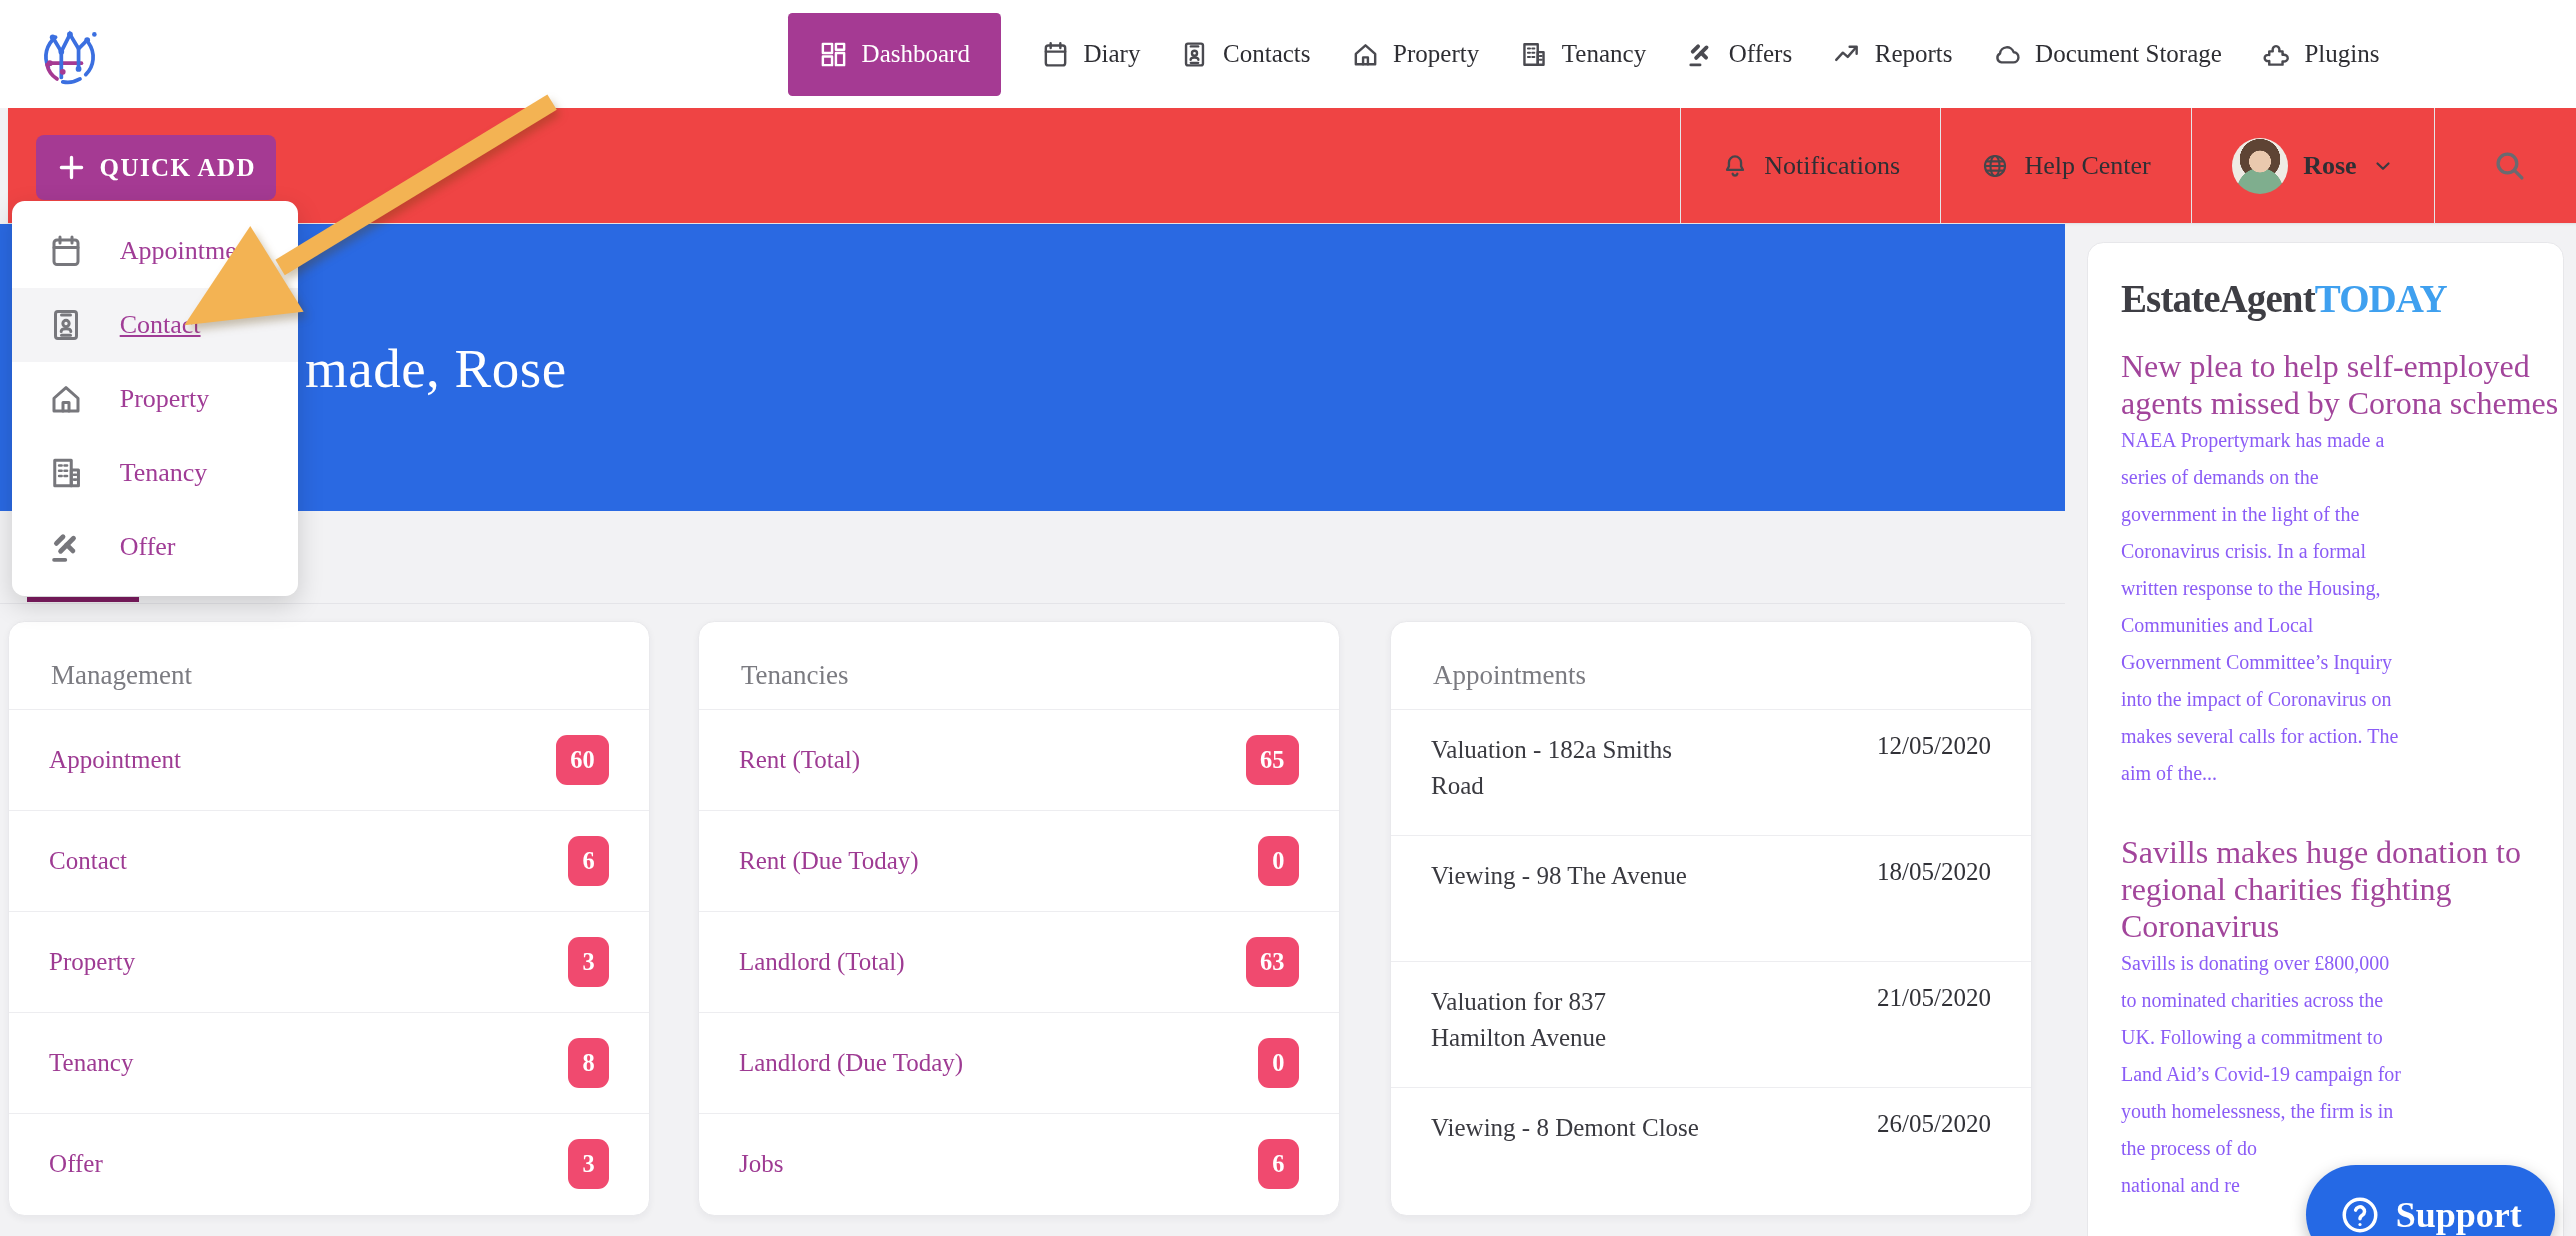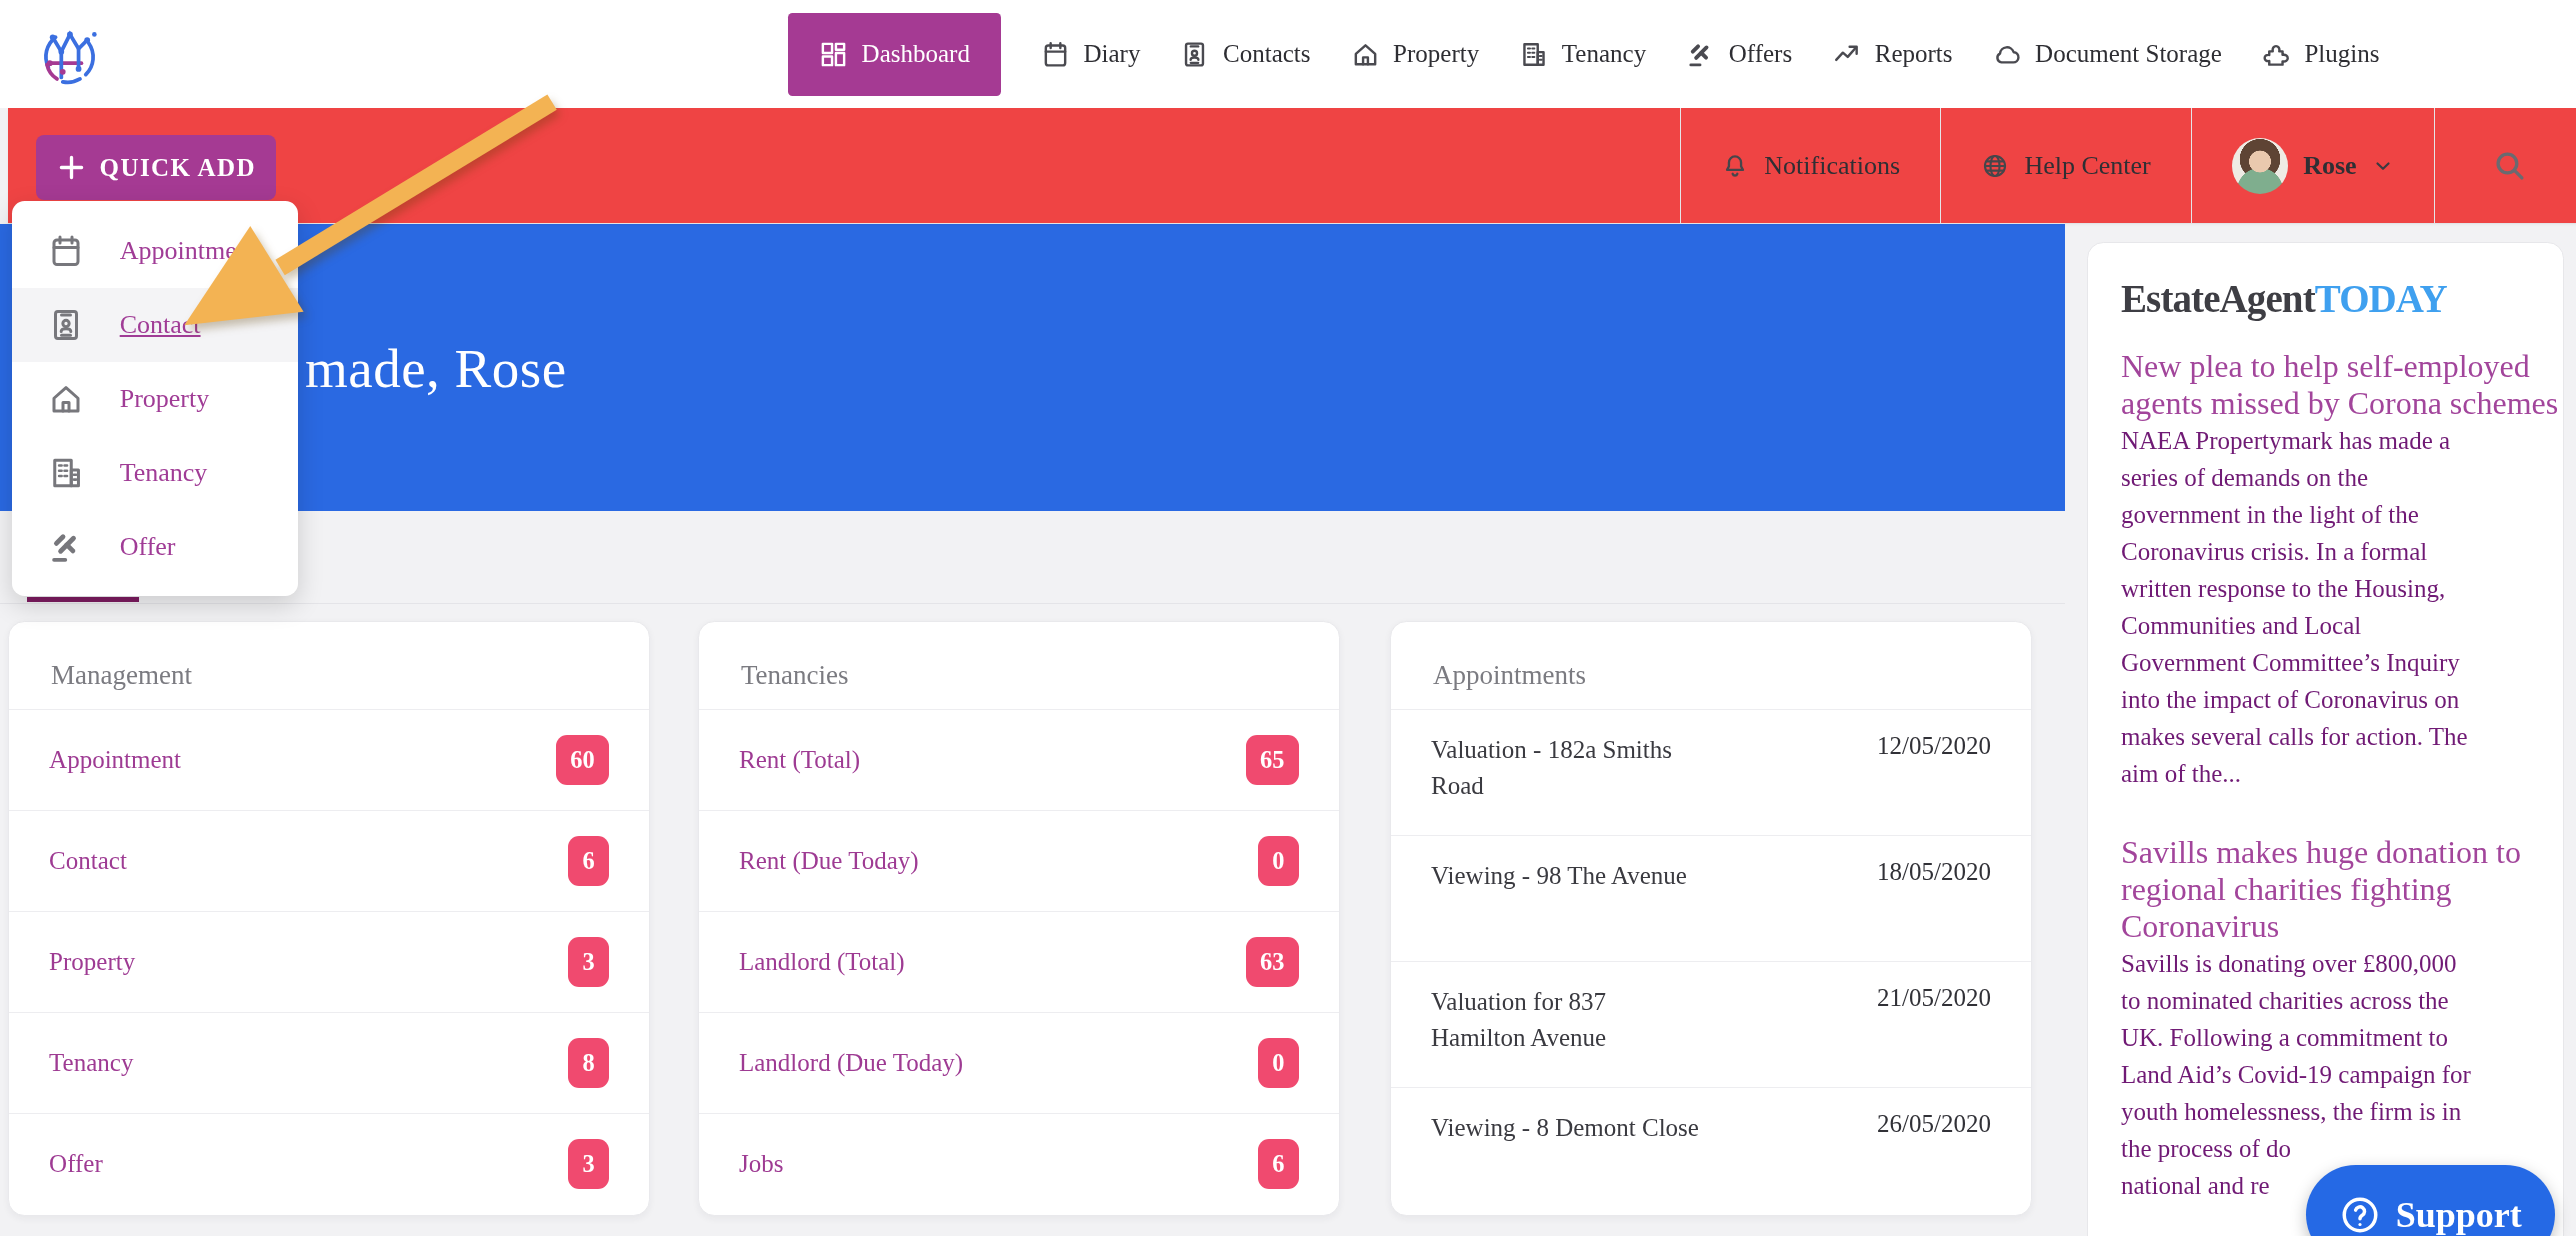--- a/index.html
+++ b/index.html
@@ -70,21 +70,21 @@
   .adate  { font-size:25px; color:#313137; }
 
   
   .news { position:absolute; left:2087px; top:242px; width:477px; height:1048px; background:#fff;
           border:0.9px solid #E7E7EA; border-radius:16.3px; padding:29px 33px; }
   .news-logo { font-size:39px; font-weight:bold; letter-spacing:-0.9px; color:#3E3E44; margin-top:3.6px; }
   .news-logo .accent { color:#3FA0EF; }
   .article { margin-top:27px; }
   .article + .article { margin-top:42px; }
   .tline { font-size:32px; line-height:37px; color:#A2459B; white-space:nowrap; cursor:pointer; }
-  .bline { font-size:25px; line-height:37px; color:#701a75; white-space:nowrap; }
+  .bline { font-size:20px; line-height:37px; color:#8b5cf6; white-space:nowrap; }
 
   
   .support { position:absolute; left:2306px; top:1165px; width:249px; height:99px; border:none; cursor:pointer;
              background:#2569E5; color:#fff; border-radius:50px; display:flex; align-items:center; justify-content:center;
              gap:14.5px; font-family:inherit; font-size:36px; font-weight:bold; z-index:70;
              box-shadow:0 5.4px 16.3px rgba(0,0,0,0.25); }
   .support .ic { width:42px; height:42px; display:inline-flex; }
 
   
   .arrow-overlay { position:absolute; left:0; top:0; width:2576px; height:1237px; z-index:60; pointer-events:none; }

